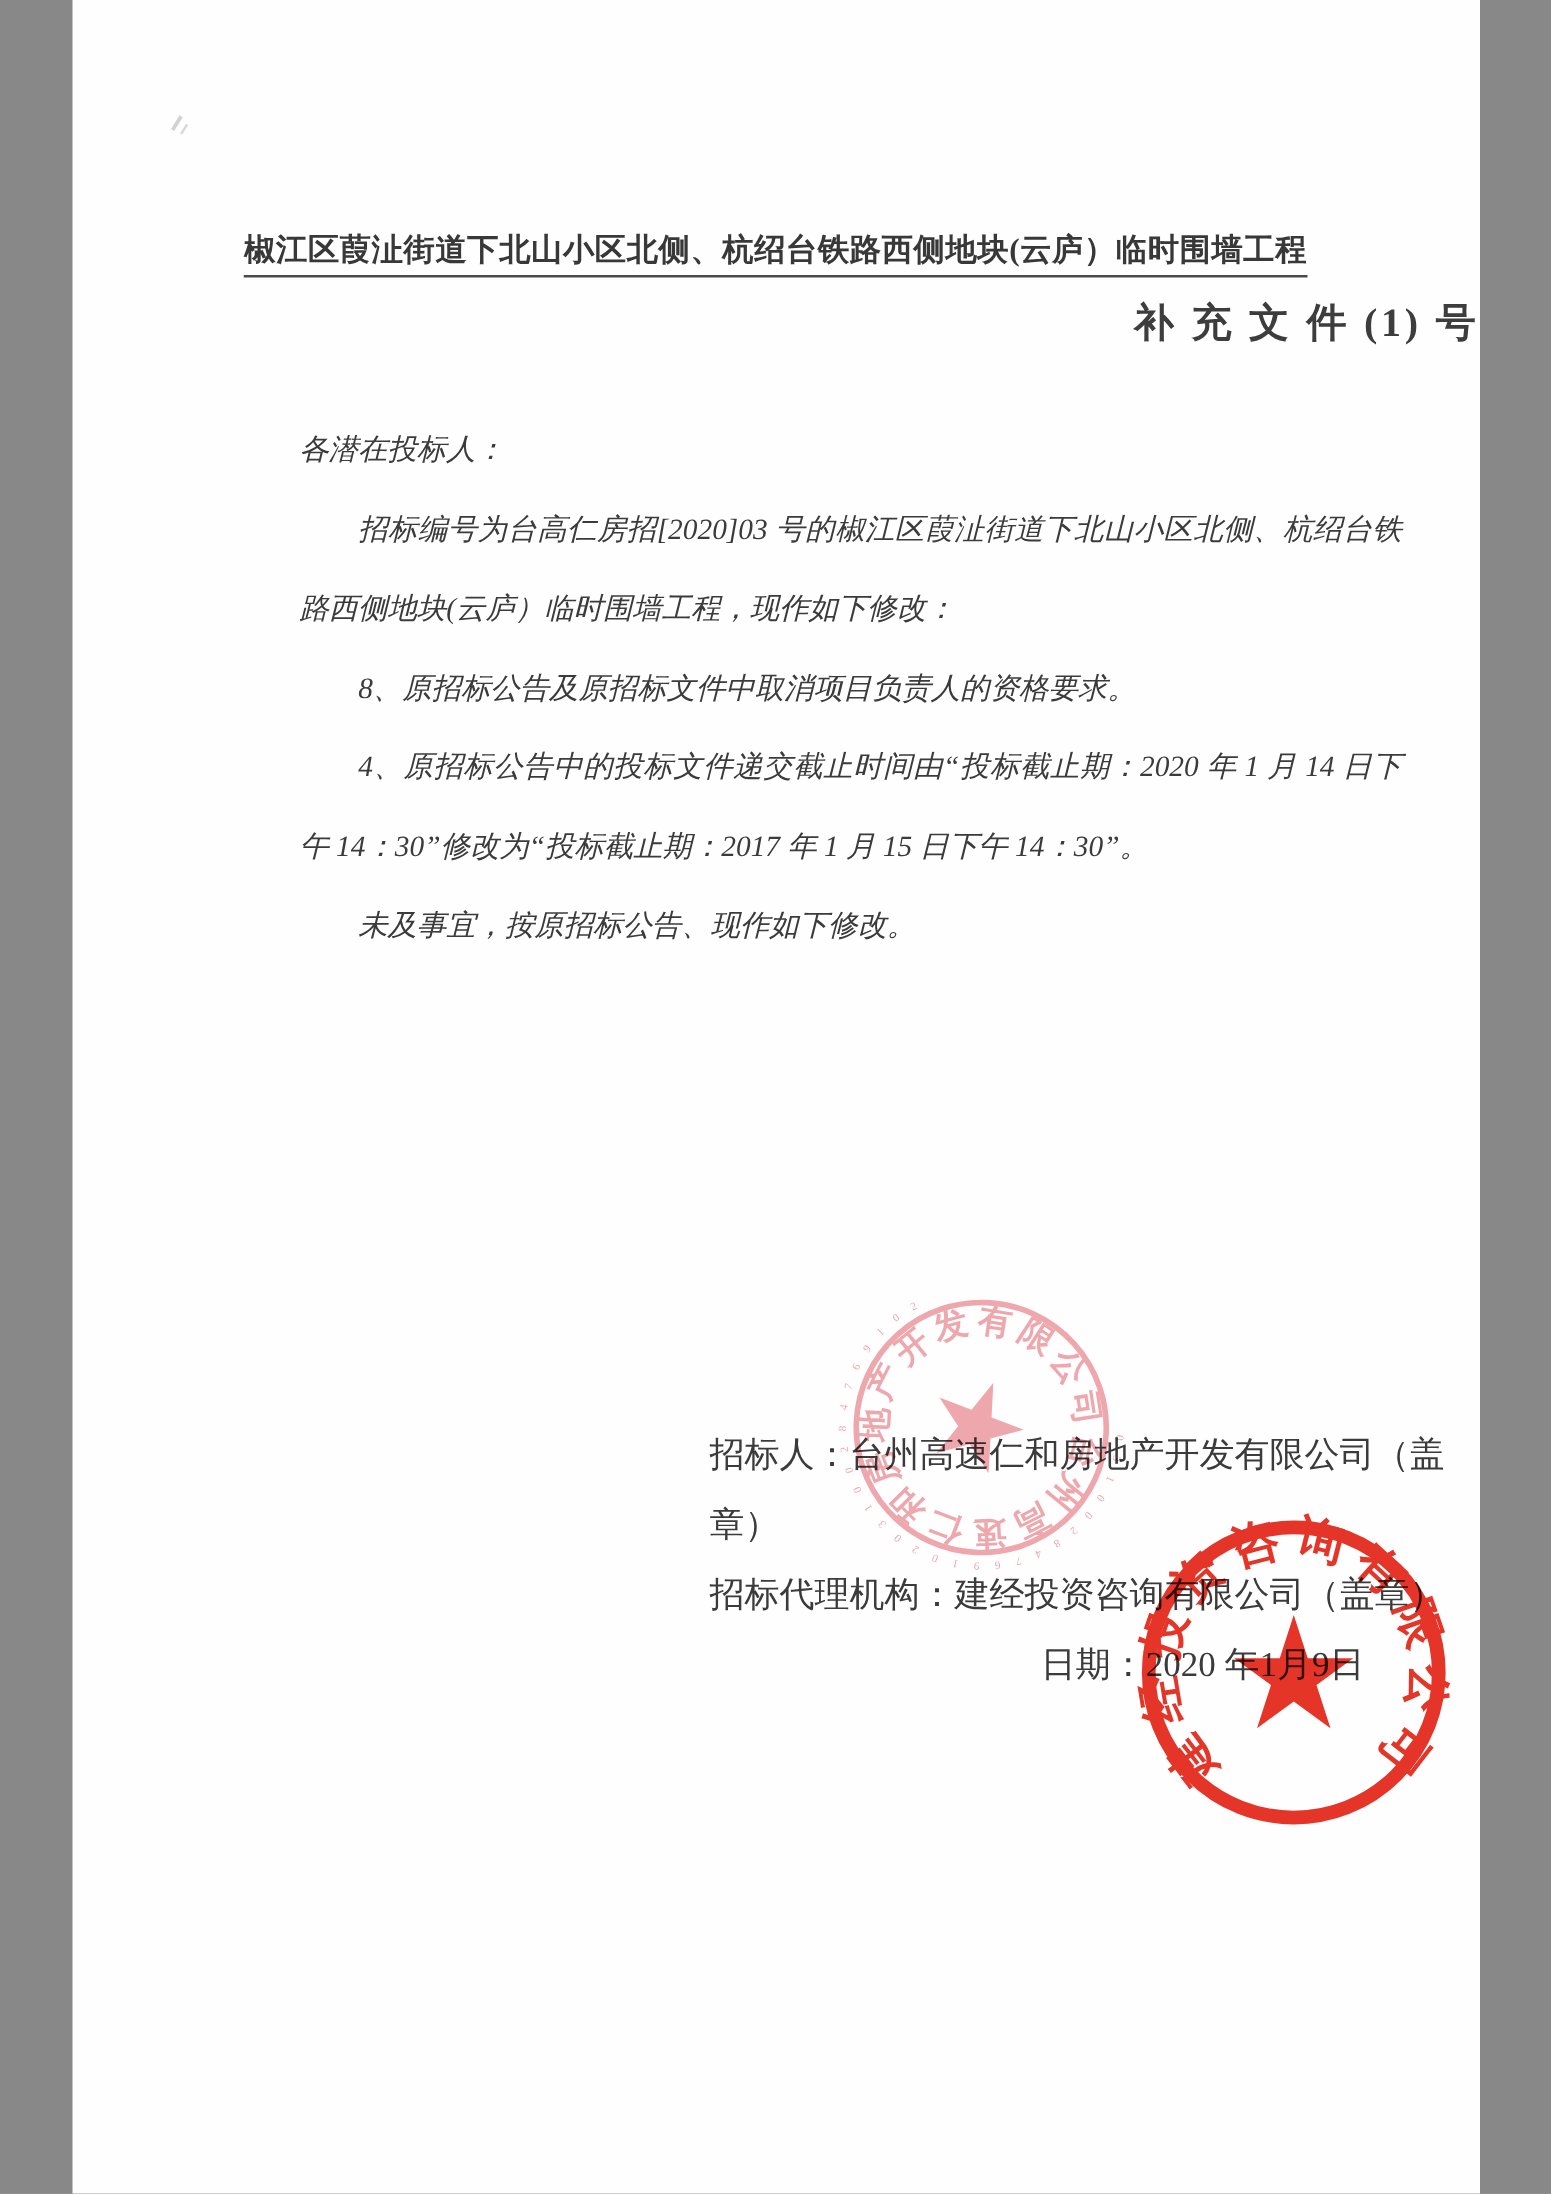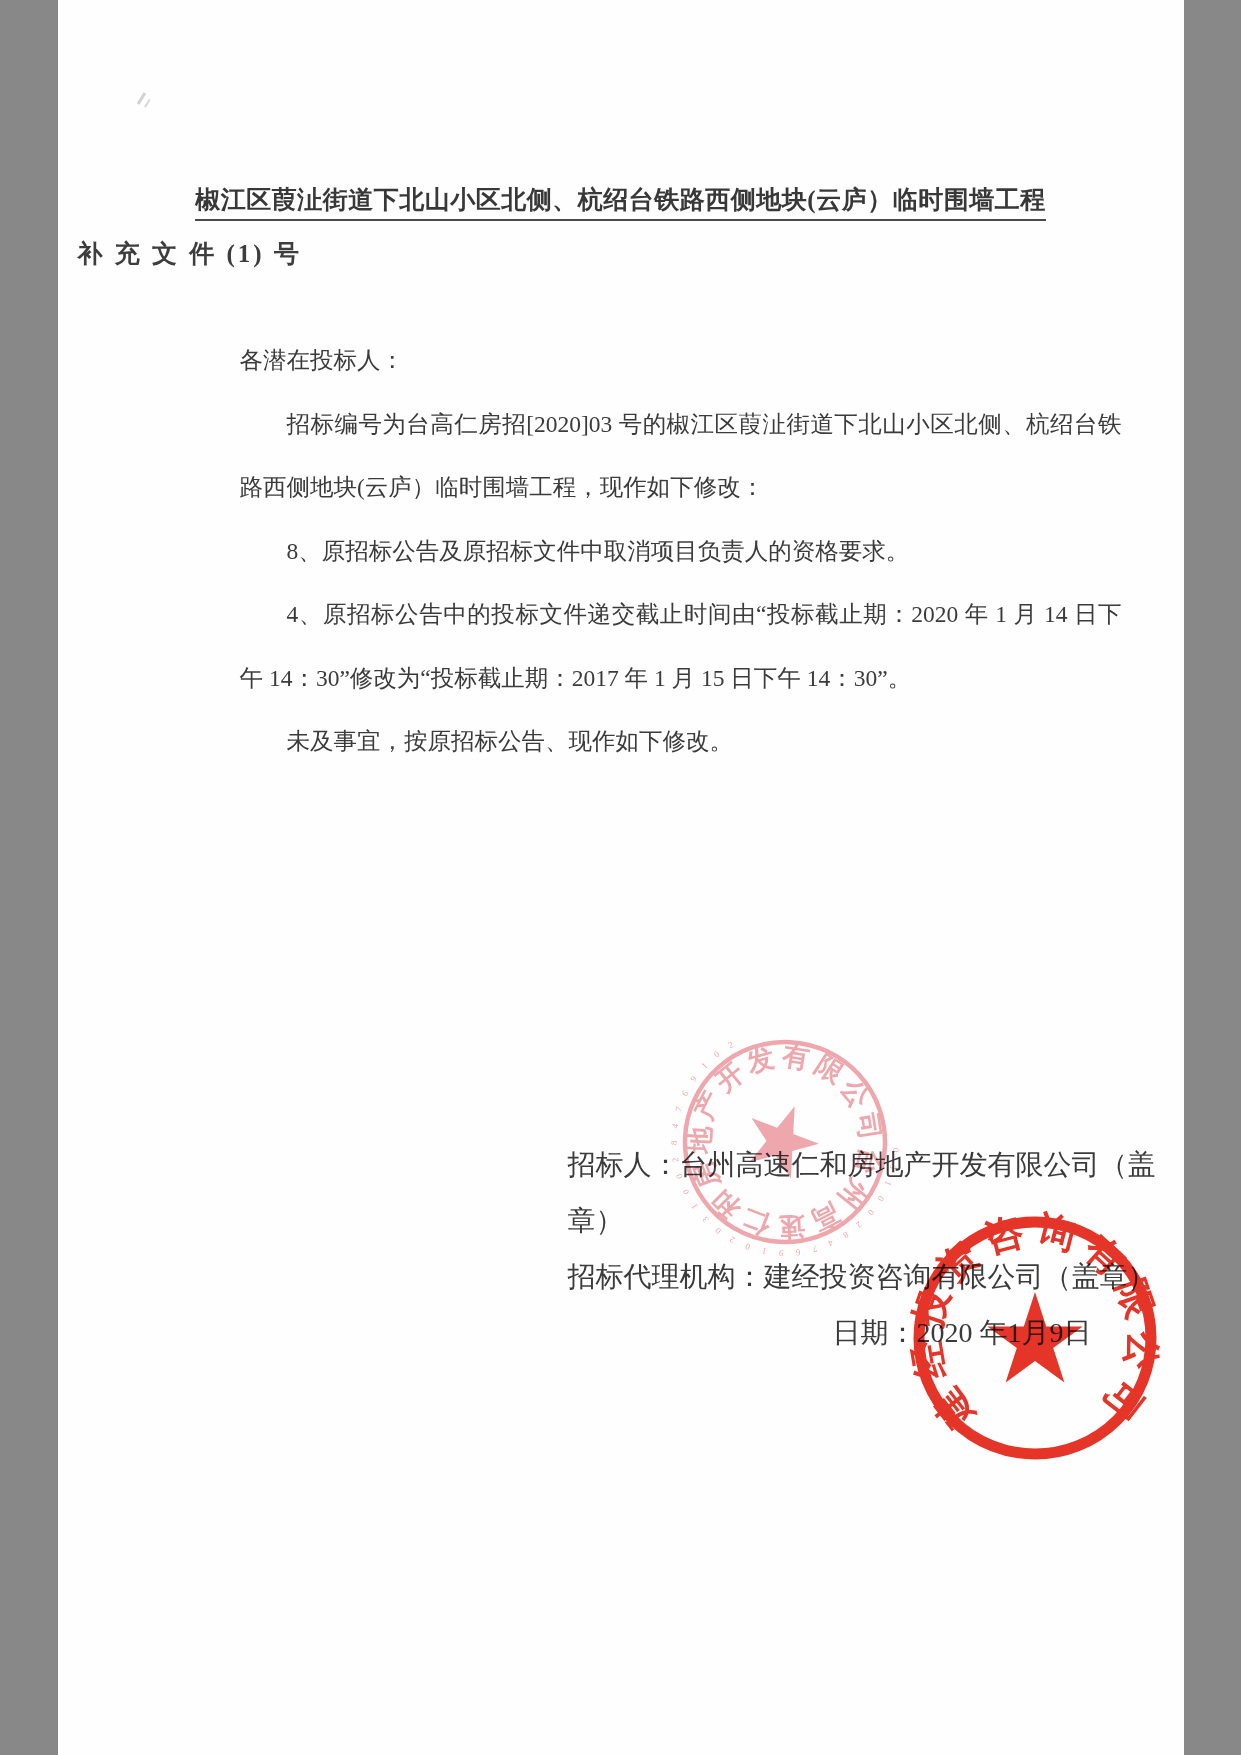--- a/index.html
+++ b/index.html
@@ -29,33 +29,34 @@
     text-align:center;
     font-size:25px; font-weight:bold;
     letter-spacing:.5px;
     color:#383838;
     margin:0;
   }
   .doc-title span { border-bottom:2px solid #4a4a4a; padding-bottom:6px; }
 
   .doc-subtitle {
     position:absolute; top:237px; left:0; right:0;
-    text-align:left;
-    font-size:25px; font-weight:bold;
+    text-align:right;
+    font-size:32px; font-weight:bold;
     letter-spacing:3px;
     color:#3d3d3d;
     padding-left:20px;
   }
 
   .body-text {
     position:absolute; left:182px; top:329px;
     width:882px;
     font-size:23.5px;
     line-height:63.5px;
     text-align:justify;
+    font-style:italic;
   }
   .body-text p { margin:0; }
   .body-text p.indent { text-indent:2em; }
 
   .signature {
     position:absolute; left:510px; top:1137px;
     font-size:28px; line-height:56px;
     color:#3b3b3b;
   }
   .signature p { margin:0; }

